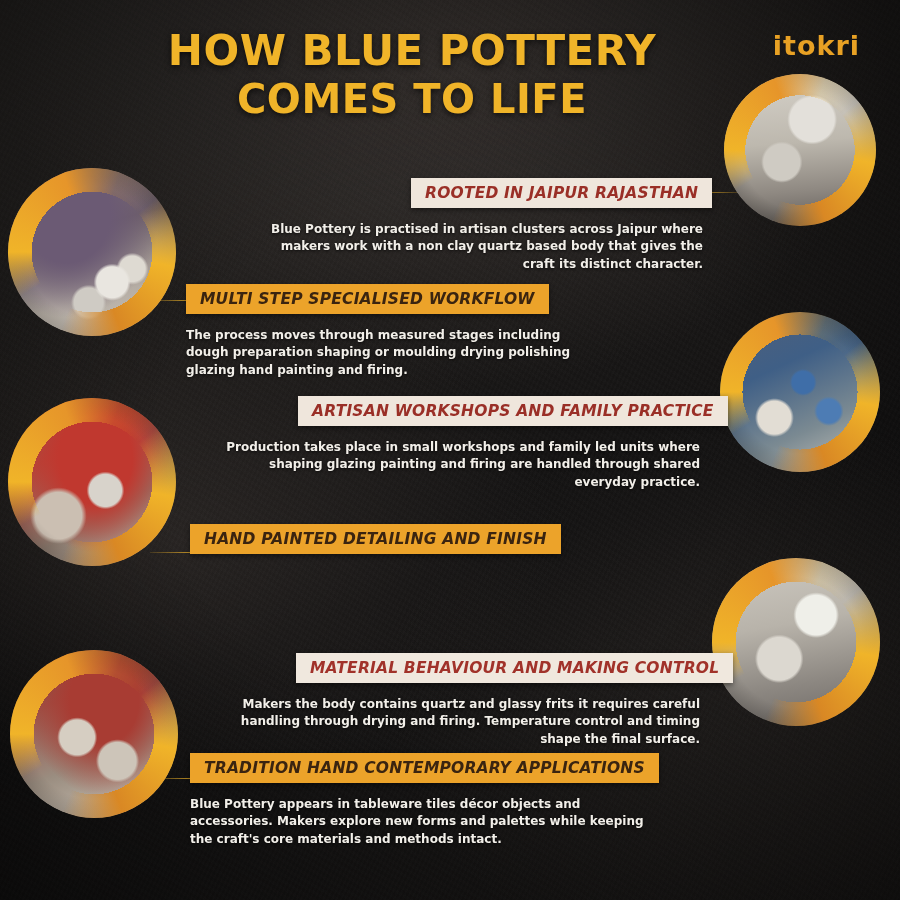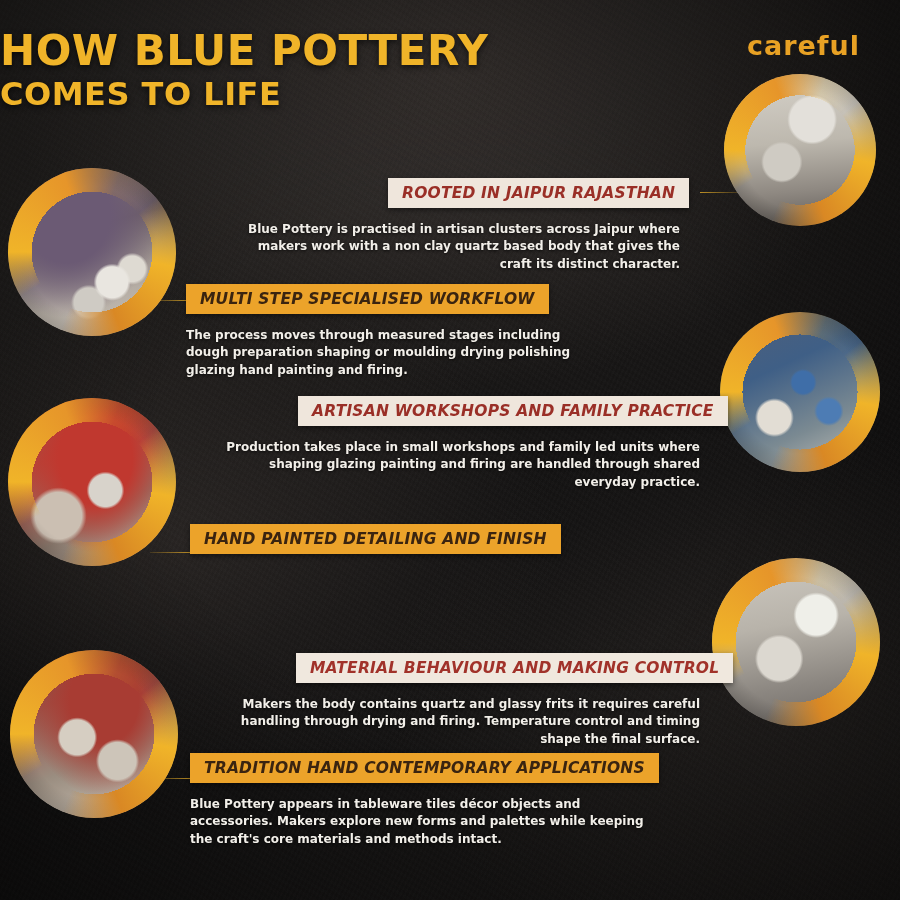--- a/index.html
+++ b/index.html
@@ -28,32 +28,32 @@
   }
   .vignette {
     position: absolute; inset: 0;
     background: radial-gradient(ellipse 80% 70% at 50% 50%, rgba(0,0,0,0) 40%, rgba(0,0,0,0.55) 100%);
     pointer-events: none;
   }
 
   
   .title-block {
     position: absolute; top: 26px; left: 0; width: 824px;
-    z-index: 6;
+    text-align: center; z-index: 6;
   }
   .title-line {
     font-family: "DejaVu Sans", sans-serif;
     font-weight: bold;
     font-size: 42px;
     letter-spacing: 0.5px;
     line-height: 1.18;
     color: #f0b429;
     text-shadow: 0 2px 6px rgba(0,0,0,0.65);
   }
-  .title-line.l2 { font-size: 32px; }
+  .title-line.l2 { font-size: 40px; }
 
   .brand {
     position: absolute; top: 32px; right: 40px;
     z-index: 7; text-align: center;
   }
   .brand-word {
     font-family: "DejaVu Sans", sans-serif;
     font-size: 27px; font-weight: bold;
     color: #e8a124; letter-spacing: 1px;
     line-height: 1;
@@ -195,21 +195,21 @@
     font-weight: bold;
     font-size: 12px;
     line-height: 1.45;
     color: #f2efe9;
     text-shadow: 0 1px 3px rgba(0,0,0,0.7);
   }
   .al-r { text-align: right; }
   .al-l { text-align: left; }
 
   
-  .s1 { left: 388px; top: 178px; width: 292px; }
+  .s1 { left: 411px; top: 178px; width: 292px; }
   .s1 .body { width: 448px; margin-left: -156px; }
   .s2 { left: 186px; top: 284px; width: 326px; }
   .s2 .body { width: 420px; margin-left: 0px; }
   .s3 { left: 298px; top: 396px; width: 402px; }
   .s3 .body { width: 490px; margin-left: -88px; }
   .s4 { left: 190px; top: 524px; width: 340px; }
   .s4 .body { width: 468px; }
   .s5 { left: 296px; top: 641px; width: 404px; }
   .s5 .body { width: 482px; margin-left: -78px; }
   .s6 { left: 190px; top: 753px; width: 434px; }
@@ -220,21 +220,21 @@
 
 <div class="poster">
   <div class="grain"></div>
 
   <div class="title-block">
     <div class="title-line">HOW BLUE POTTERY</div>
     <div class="title-line l2">COMES TO LIFE</div>
   </div>
 
   <div class="brand">
-    <div class="brand-word">careful</div>
+    <div class="brand-word">itokri</div>
     <div class="brand-sub"></div>
   </div>
 
   <div class="photo p1">
     <div class="inner">
         <div class="pg"></div>
         <div class="ph-shade"></div>
       </div>
     <div class="ring"></div>
   </div>

